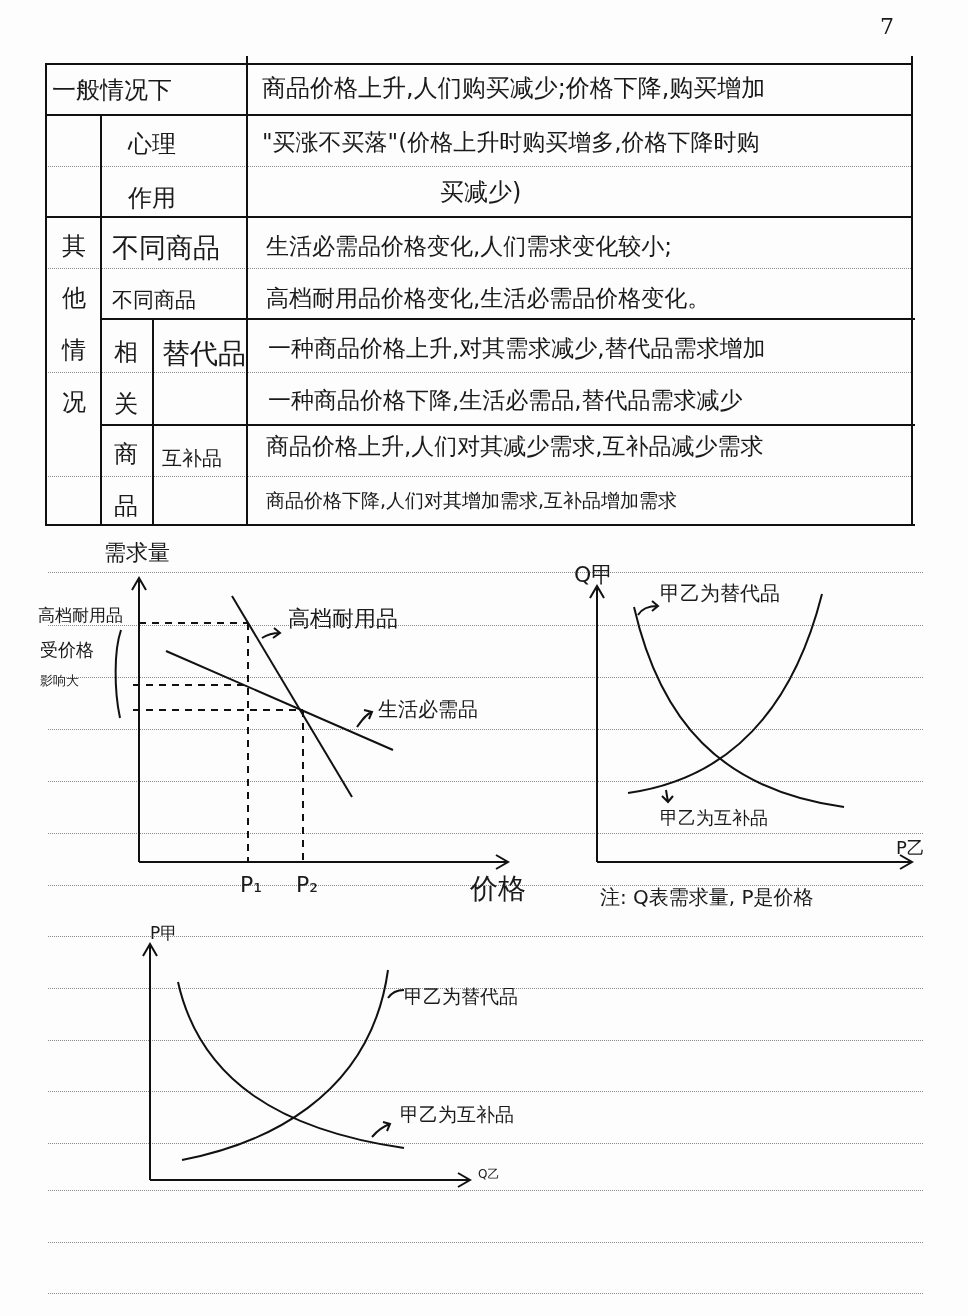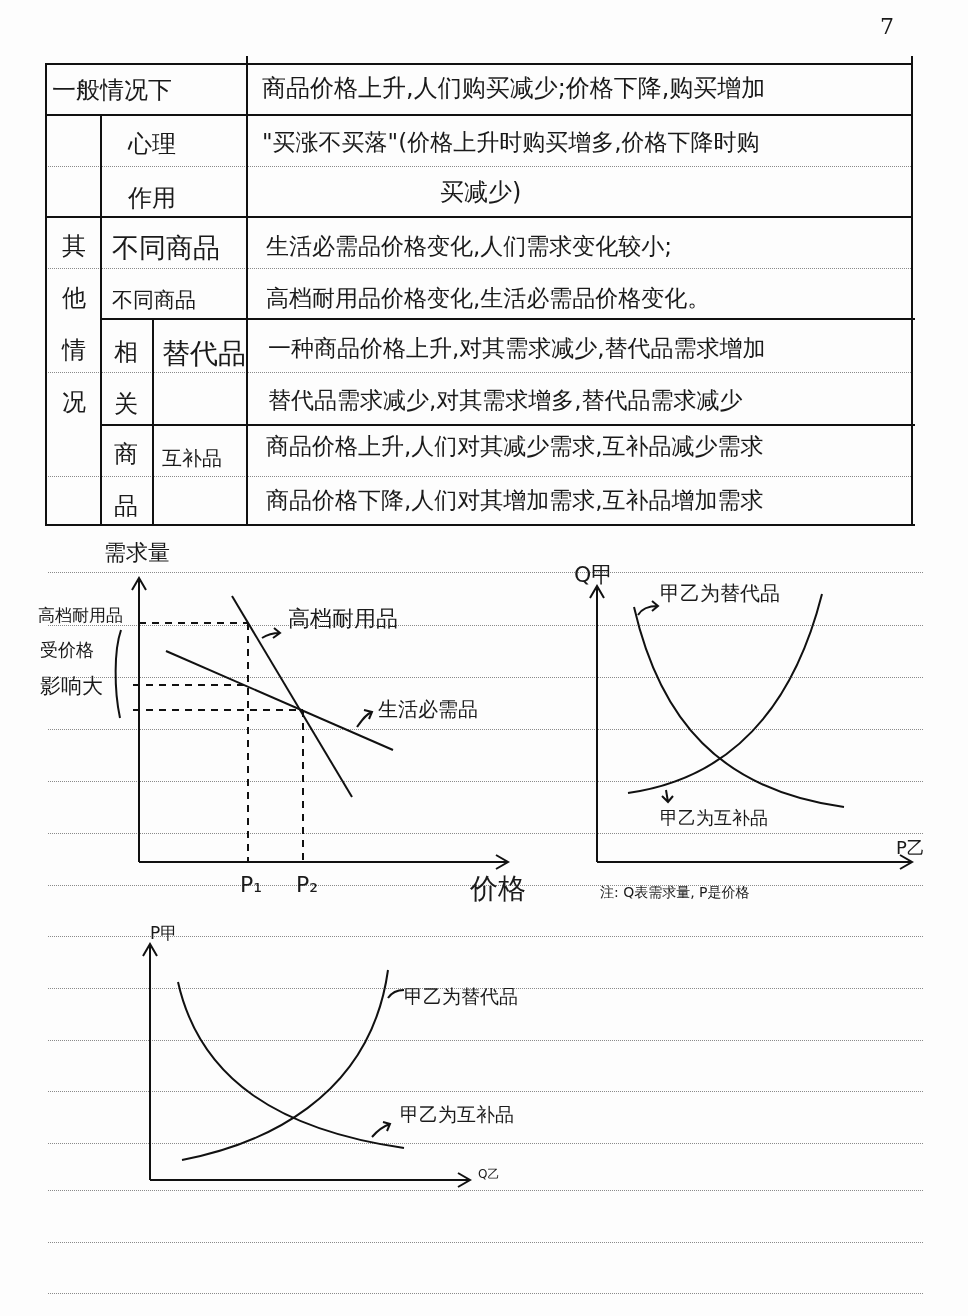--- a/index.html
+++ b/index.html
@@ -75,25 +75,25 @@
   <div class="cell" style="left:266px;top:232px;font-size:23px">生活必需品价格变化,人们需求变化较小;</div>
   <div class="cell" style="left:266px;top:284px;font-size:23px">高档耐用品价格变化,生活必需品价格变化。</div>
 
   <div class="cell" style="left:114px;top:338px">相</div>
   <div class="cell" style="left:114px;top:390px">关</div>
   <div class="cell" style="left:114px;top:440px">商</div>
   <div class="cell" style="left:114px;top:492px">品</div>
 
   <div class="cell" style="left:162px;top:340px;font-size:28px">替代品</div>
   <div class="cell" style="left:268px;top:334px;font-size:23px">一种商品价格上升,对其需求减少,替代品需求增加</div>
-  <div class="cell" style="left:268px;top:386px;font-size:23px">替代品需求减少,对其需求增多,替代品需求减少</div>
+  <div class="cell" style="left:268px;top:386px;font-size:23px">一种商品价格下降,生活必需品,替代品需求减少</div>
 
   <div class="cell" style="left:162px;top:444px;font-size:20px">互补品</div>
   <div class="cell" style="left:266px;top:432px;font-size:23px">商品价格上升,人们对其减少需求,互补品减少需求</div>
-  <div class="cell" style="left:266px;top:486px;font-size:23px">商品价格下降,人们对其增加需求,互补品增加需求</div>
+  <div class="cell" style="left:266px;top:486px;font-size:19px">商品价格下降,人们对其增加需求,互补品增加需求</div>
 </div>
 
 <div>
   <svg width="968" height="1316" style="left:0;top:0">
     <g stroke="#111" stroke-width="2" fill="none">
 
       <path d="M139 862 L139 578 M132 590 L139 578 L146 590"></path>
       <path d="M139 862 L508 862 M496 855 L508 862 L496 869"></path>
 
       <path d="M232 596 L352 797"></path>
@@ -112,21 +112,21 @@
       <path d="M133 710 L303 710"></path>
       <path d="M303 710 L303 862"></path>
     </g>
   </svg>
   <div class="hw" style="left:104px;top:538px;font-size:22px">需求量</div>
   <div class="hw" style="left:470px;top:870px;font-size:28px">价格</div>
   <div class="hw" style="left:240px;top:872px;font-size:22px">P₁</div>
   <div class="hw" style="left:296px;top:872px;font-size:22px">P₂</div>
   <div class="hw" style="left:38px;top:604px;font-size:17px">高档耐用品</div>
   <div class="hw" style="left:40px;top:638px;font-size:18px">受价格</div>
-  <div class="hw" style="left:40px;top:672px;font-size:21px">影响大</div>
+  <div class="hw" style="left:40px;top:672px;font-size:13px">影响大</div>
   <div class="hw" style="left:288px;top:604px;font-size:22px">高档耐用品</div>
   <div class="hw" style="left:378px;top:696px;font-size:20px">生活必需品</div>
 </div>
 
 <div>
   <svg width="968" height="1316" style="left:0;top:0">
     <g stroke="#111" stroke-width="2" fill="none">
       <path d="M597 862 L597 586 M590 598 L597 586 L604 598"></path>
       <path d="M597 862 L912 862 M900 855 L912 862 L900 869"></path>
 
@@ -135,21 +135,21 @@
       <path d="M634 607 C660 720 720 790 844 807"></path>
 
       <path d="M638 615 C642 608 650 606 658 606 M652 601 L658 606 L652 611"></path>
       <path d="M666 790 L668 802 M662 796 L668 802 L673 796"></path>
     </g>
   </svg>
   <div class="hw" style="left:574px;top:560px;font-size:22px">Q甲</div>
   <div class="hw" style="left:896px;top:836px;font-size:18px">P乙</div>
   <div class="hw" style="left:660px;top:580px;font-size:20px">甲乙为替代品</div>
   <div class="hw" style="left:660px;top:806px;font-size:18px">甲乙为互补品</div>
-  <div class="hw" style="left:600px;top:884px;font-size:14px">注: Q表需求量, P是价格</div>
+  <div class="hw" style="left:600px;top:884px;font-size:20px">注: Q表需求量, P是价格</div>
 </div>
 
 <div>
   <svg width="968" height="1316" style="left:0;top:0">
     <g stroke="#111" stroke-width="2" fill="none">
       <path d="M150 1180 L150 944 M143 956 L150 944 L157 956"></path>
       <path d="M150 1180 L470 1180 M458 1173 L470 1180 L458 1187"></path>
 
       <path d="M182 1160 C260 1145 370 1100 388 970"></path>
 

